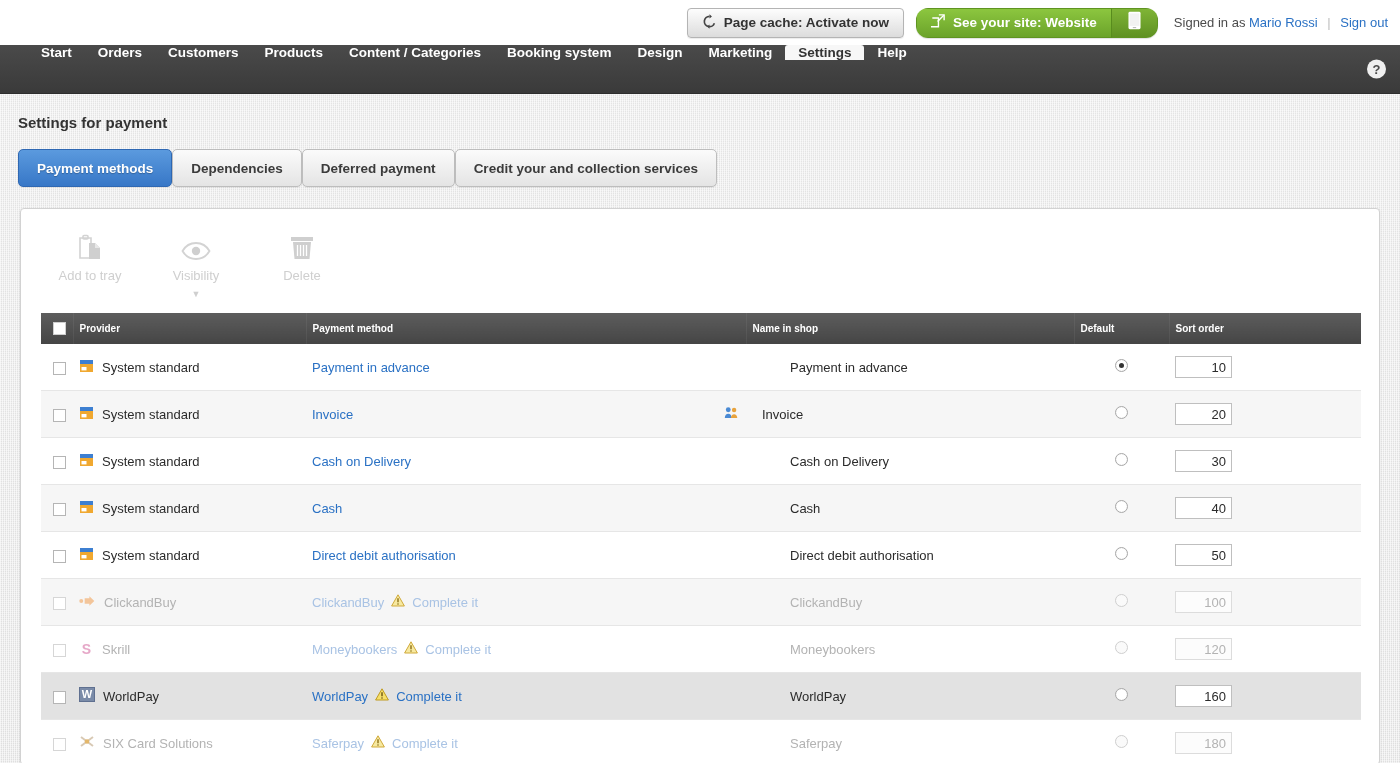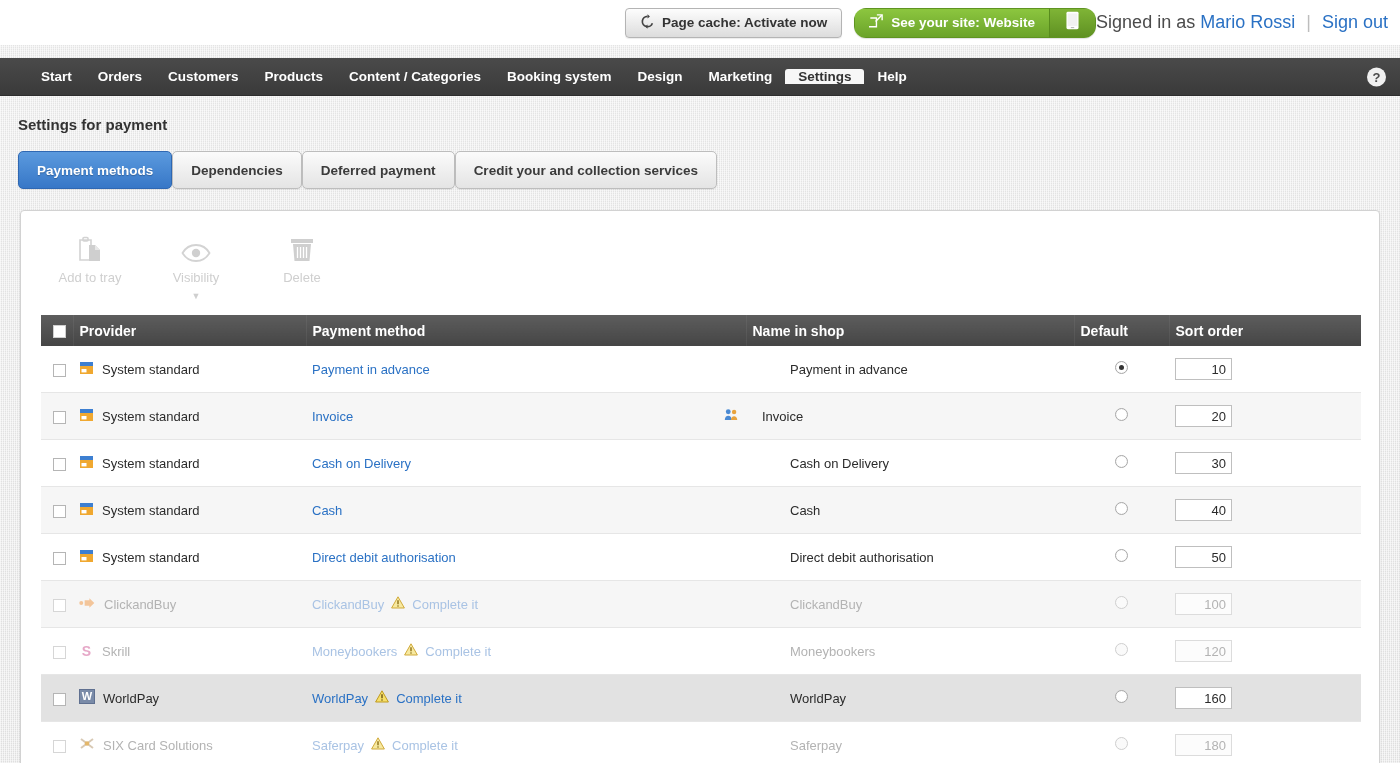--- a/index.html
+++ b/index.html
@@ -54,35 +54,34 @@
     cursor: pointer; white-space: nowrap;
   }
   .btn-mobile {
     display: flex; align-items: center; justify-content: center;
     width: 46px;
     background: linear-gradient(#7fb436, #5f9122);
     border: 1px solid #5f9421; border-left: none;
     cursor: pointer;
   }
   .signedin {
-    font-size: 18px; color: #4b4b4b;
+    margin-left: 16px; font-size: 13px; color: #4b4b4b;
     white-space: nowrap;
   }
   .signedin a { color: #2a71c4; text-decoration: none; cursor: pointer; }
   .sep { color: #bdbdbd; margin: 0 6px; }
 
   
   .nav {
     position: relative;
-    height: 38px;
+    height: 49px;
     background: linear-gradient(#4a4a4a, #3a3a3a);
-    display: flex; align-items: center;
+    display: flex; align-items: flex-start;
     padding-left: 28px;
     border-bottom: 1px solid #2e2e2e;
-    margin-top: 13px;
   }
   .nav-item {
     display: flex; align-items: center;
     padding: 0 13px;
     color: #fff; font-size: 13.5px; font-weight: bold;
     cursor: pointer; white-space: nowrap;
   }
   .nav-item.active {
     background: #f7f7f7;
     color: #333;
@@ -146,21 +145,21 @@
     cursor: default;
   }
   .tool .ticon { height: 30px; display: flex; align-items: flex-end; }
   .tool .caret { font-size: 9px; line-height: 6px; margin-top: 1px; }
 
   
   .tbl-wrap { padding: 16px 20px 0 20px; }
   table { border-collapse: collapse; width: 1320px; table-layout: fixed; }
   thead th {
     background: linear-gradient(#5d5d5d, #454545);
-    color: #fff; font-size: 14px; font-weight: bold;
+    color: #fff; font-size: 10px; font-weight: bold;
     text-align: left;
     height: 31px;
     padding: 0 6px;
     border-right: 1px solid rgba(255,255,255,.06);
   }
   thead th:last-child { border-right: none; }
   .c-chk   { width: 32px; padding-left: 12px !important; }
   .c-prov  { width: 233px; }
   .c-meth  { width: 440px; }
   .c-name  { width: 328px; }

